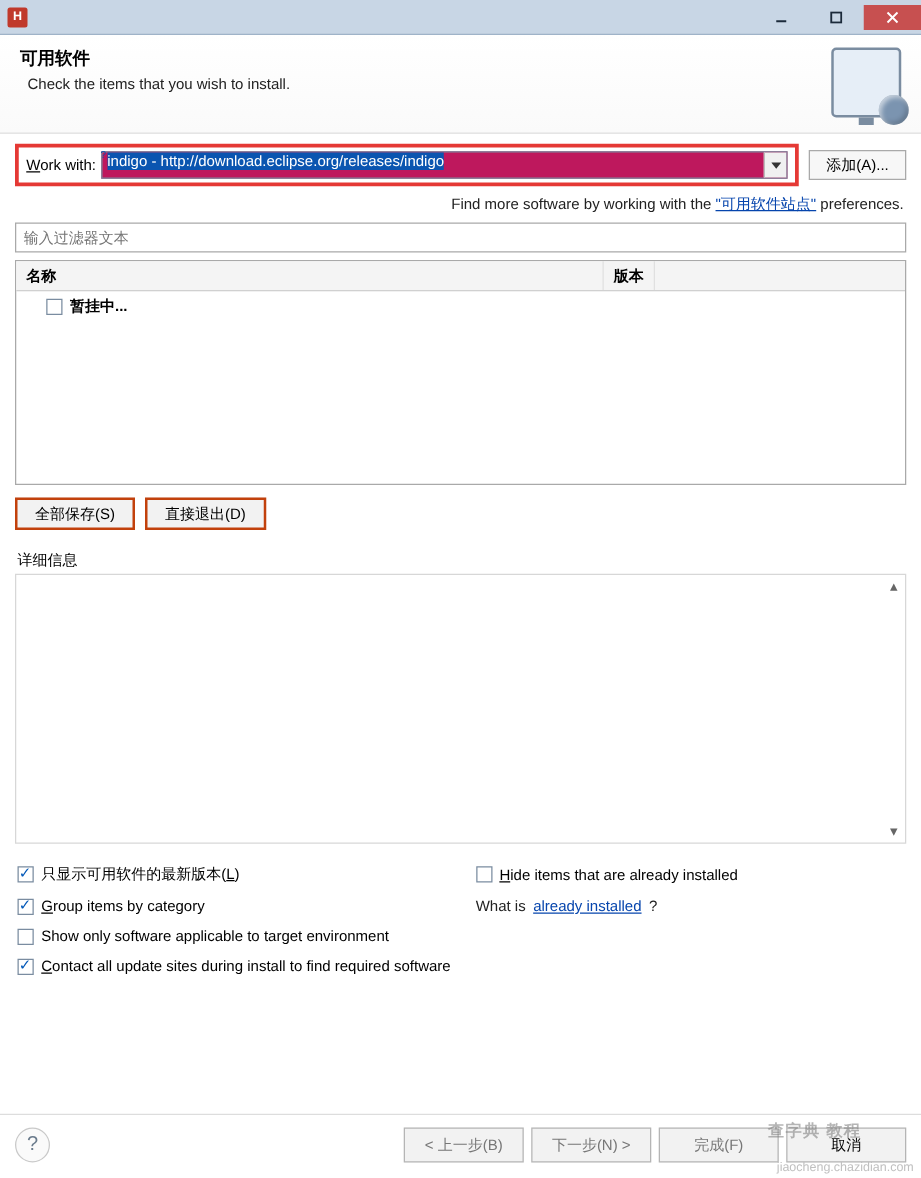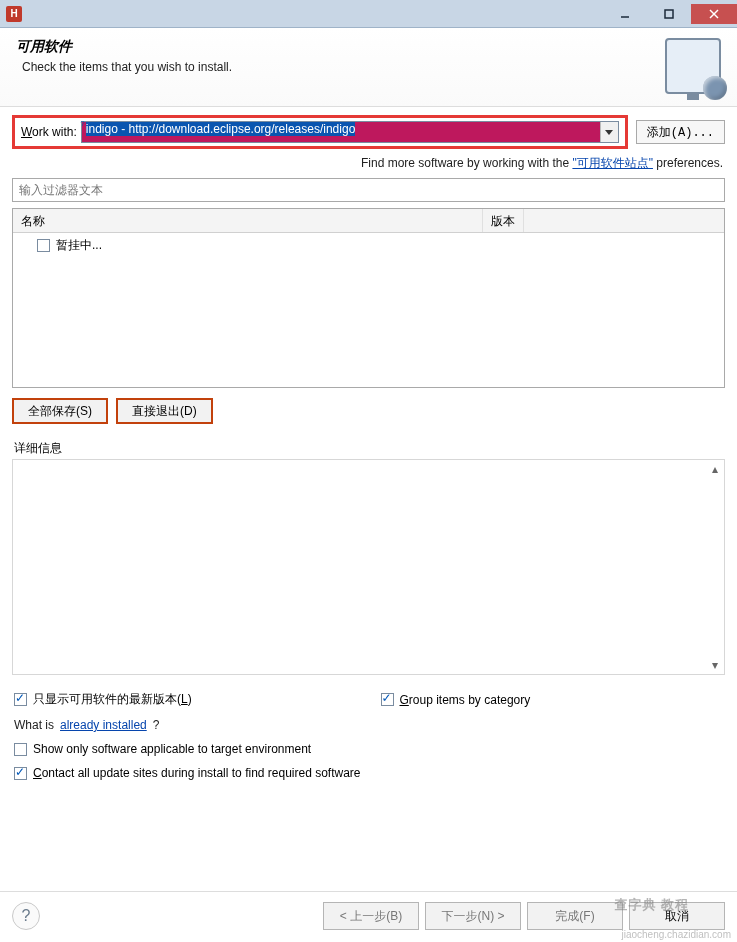--- a/index.html
+++ b/index.html
@@ -13,48 +13,48 @@
   .titlebar .win-controls { margin-left:auto; display:flex; }
   .win-btn { width:44px; height:20px; display:flex; align-items:center; justify-content:center; color:#1b2a3a; }
   .win-btn.close { background:#c75050; color:#fff; width:46px; height:20px; }
   .win-btn svg { width:10px; height:10px; stroke:currentColor; stroke-width:1.5; fill:none; }
 
   .client { padding:0; height:calc(942px - 28px); display:flex; flex-direction:column; background:#fff; }
 
   
   .banner { display:flex; padding:10px 16px 12px 16px; border-bottom:1px solid #ddd; background:linear-gradient(#fff,#fafafa); }
   .banner-text { flex:1; }
-  .banner-title { font-weight:bold; font-size:14px; margin-bottom:4px;font-style:italic; }
+  .banner-title { font-weight:bold; font-size:14px; margin-bottom:4px; }
   .banner-sub { font-size:12px; color:#222; padding-left:6px; }
   .banner-icon { width:56px; height:56px; position:relative; }
   .monitor-body { position:absolute; inset:0; border:2px solid #7a8ca0; border-radius:4px; background:#e6eef7; }
   .monitor-stand { position:absolute; bottom:-6px; left:22px; width:12px; height:6px; background:#7a8ca0; }
   .monitor-disc { position:absolute; bottom:-6px; right:-6px; width:24px; height:24px; border-radius:50%; background:#7b94b0; box-shadow:inset 2px 2px 4px rgba(255,255,255,.6), inset -2px -2px 4px rgba(0,0,0,.2); }
 
   
   .workwith-wrap { display:flex; align-items:center; padding:8px 12px 6px 12px; gap:8px; }
   .workwith-highlight { display:flex; align-items:center; flex:1; border:3px solid #e53935; padding:3px 6px; }
   .workwith-label { white-space:nowrap; margin-right:4px; position:relative; }
   .workwith-label .uline { text-decoration:underline; }
   .workwith-label .badge { position:absolute; top:-6px; right:-8px; font-size:8px; color:#0a55b0; }
   .combo { flex:1; display:flex; border:1px solid #7a8ca0; background:#be185d; height:22px; }
   .combo-input { flex:1; border:none; outline:none; padding:0 4px; font-size:12px; }
   .combo-input .sel { background:#0a55b0; color:#fff; }
   .combo-btn { width:18px; display:flex; align-items:center; justify-content:center; border-left:1px solid #bbb; background:#f0f0f0; }
   .combo-btn svg { width:8px; height:8px; fill:#333; }
-  .add-btn { min-width:78px; height:24px; border:1px solid #a9a9a9; background:#f7f7f7; padding:0 10px; font-size:12px;font-family:Liberation Mono, monospace; }
+  .add-btn { min-width:78px; height:24px; border:1px solid #a9a9a9; background:#f7f7f7; padding:0 10px; font-size:12px; }
 
   .findmore { text-align:right; padding:0 14px 6px 0; font-size:12px; color:#222; }
   .findmore a { color:#0645ad; text-decoration:underline; }
 
   .filter-input { margin:0 12px 6px 12px; border:1px solid #a9a9a9; height:24px; padding:0 6px; font-size:12px; color:#000; }
   .filter-input[placeholder] { color:#404040; }
 
   
-  .tree-box { margin:0 12px; border:1px solid #a9a9a9; background:#fff; height:180px; display:flex; flex-direction:column; }
+  .tree-box { margin:0 12px; border:1px solid #a9a9a9; background:#fff; height:180px; display:flex; flex-direction:column;font-weight:bold; }
   .tree-header { height:24px; background:#f4f4f4; border-bottom:1px solid #d0d0d0; display:flex; }
   .th { padding:4px 8px; border-right:1px solid #e0e0e0; font-size:12px; }
   .th-name { width:470px; }
   .tree-body { flex:1; overflow:auto; }
   .tree-row { display:flex; align-items:center; padding:4px 8px 4px 24px; gap:6px; }
   .chk { width:13px; height:13px; border:1px solid #7a8ca0; background:#fff; position:relative; display:inline-block; }
   .chk.checked::after { content:"✓"; position:absolute; top:-3px; left:0; font-size:12px; color:#0057b8; }
 
   .btnrow { display:flex; gap:8px; padding:10px 12px 10px 12px; }
   .std-btn { height:26px; border:2px solid #c2410c; background:#f2f2f2; padding:0 14px; font-size:12px; }
@@ -166,20 +166,24 @@
     <div class="details-scroll-up">▴</div>
     <div class="details-scroll-down">▾</div>
   </div>
 
   <div class="options">
     <label class="opt">
       <span class="chk checked"></span>
       <span><span>只显示可用软件的最新版本(</span><span class="uline">L</span><span>)</span></span>
     </label>
     <label class="opt">
+      <span class="chk"></span>
+      <span><span class="uline">H</span><span>ide items that are already installed</span></span>
+    </label>
+    <label class="opt">
       <span class="chk checked"></span>
       <span><span class="uline">G</span><span>roup items by category</span></span>
     </label>
     <div class="opt what-is">
       <span>What is </span>
         <a href="#">already installed</a>
         <span>?</span>
     </div>
     <label class="opt opt-wide">
       <span class="chk"></span>

